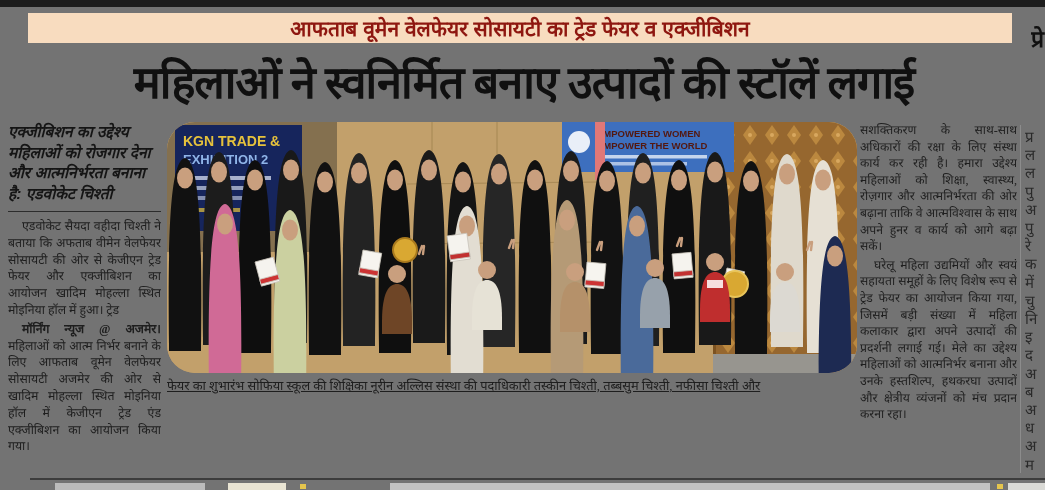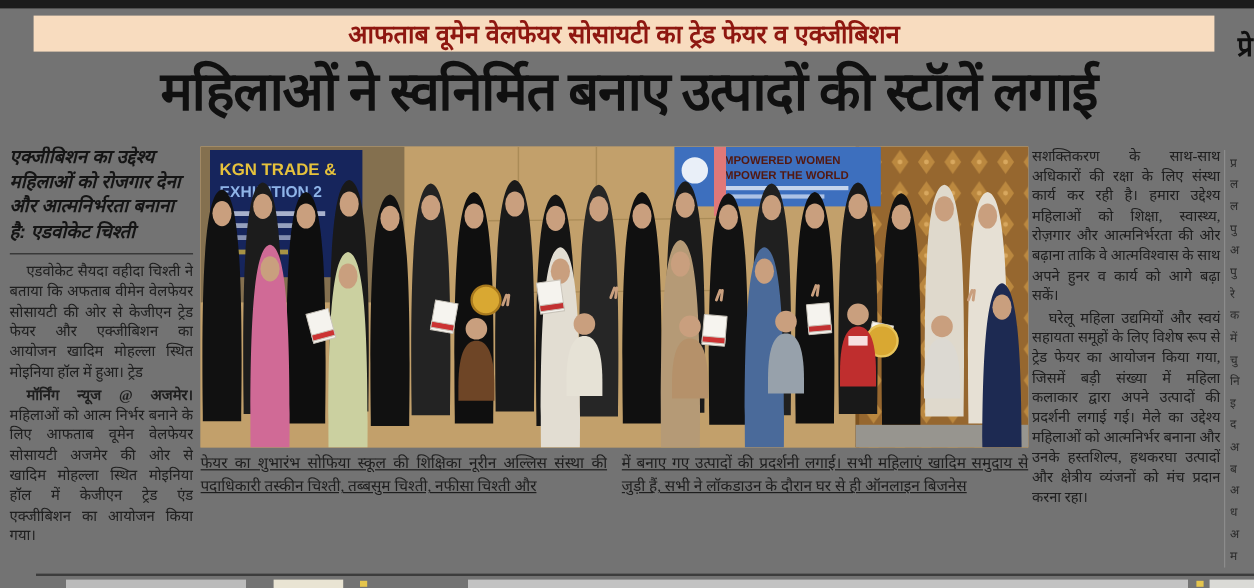--- a/index.html
+++ b/index.html
@@ -2,37 +2,37 @@
 <html><head>
 <meta charset="utf-8">
 <style>
   html,body{margin:0;padding:0;background:#ffffff;}
   .page{position:relative;width:1045px;height:490px;background:#737373;overflow:hidden;
         font-family:"Liberation Serif", serif;color:#1e1e1e;}
   .topbar{position:absolute;left:0;top:0;width:1045px;height:7px;background:#1c1c1c;}
   .kicker{position:absolute;left:28px;top:13px;width:984px;height:30px;background:#f8dcbf;
           display:flex;align-items:center;justify-content:center;}
   .kicker span{font-family:"Liberation Sans",sans-serif;font-weight:700;font-size:21px;color:#8e1710;}
-  .headline{position:absolute;left:24px;top:44px;width:1000px;height:72px;display:flex;justify-content:center;}
+  .headline{position:absolute;left:24px;top:44px;width:1000px;height:72px;display:flex;align-items:center;justify-content:center;}
   .headline h1{margin:0;font-size:45px;font-weight:800;color:#101010;letter-spacing:-1px;white-space:nowrap;}
   .edge-frag{position:absolute;left:1031px;top:22px;width:14px;height:52px;overflow:hidden;
              font-size:23px;font-weight:800;color:#101010;}
   .col{position:absolute;top:122px;height:356px;overflow:hidden;text-align:justify;}
   .col p{margin:0 0 2px 0;}
   .leftcol{left:8px;width:153px;font-size:12.3px;line-height:16.8px;}
   .subhead{font-family:"Liberation Sans",sans-serif;font-weight:700;font-size:15.5px;line-height:20.5px;
            color:#151515;text-align:left;margin:0;font-style:italic;}
   .subrule{border:none;border-top:1.6px solid #2c2c2c;margin:7px 0 6px 0;}
   .ind{text-indent:14px;}
   .byline{font-weight:700;}
   .rightcol{left:860px;width:157px;font-size:12.2px;line-height:16.6px;}
   .colrule{position:absolute;left:1020px;top:125px;width:1px;height:348px;background:#8c8c8c;}
   .edgestrip{position:absolute;left:1025px;top:128px;width:19px;height:346px;overflow:hidden;
-             font-size:10px;line-height:18.2px;white-space:pre-line;color:#2a2a2a;}
-  .photo{position:absolute;left:167px;top:122px;width:690px;height:251px;background:#c2a06b;overflow:hidden;}
+             font-size:15px;line-height:18.2px;white-space:pre-line;color:#2a2a2a;}
+  .photo{position:absolute;left:167px;top:122px;width:690px;height:251px;background:#c2a06b;overflow:hidden;border-radius:28px;}
   .belowcols{position:absolute;left:167px;top:377px;width:690px;height:100px;display:flex;gap:12px;text-decoration:underline;}
   .belowcols .bc{flex:1;font-size:12.8px;line-height:19.3px;text-align:justify;overflow:hidden;}
   .bottomrule{position:absolute;left:30px;top:478px;width:1015px;height:2px;background:#3c3c3c;}
   .stub{position:absolute;top:483px;height:7px;}
   .s1{left:55px;width:150px;background:#bbbbbb;}
   .s2{left:228px;width:58px;background:#e9e4d3;}
   .s3{left:390px;width:600px;background:#c2c2c2;}
   .s4{left:1008px;width:37px;background:#dadad6;}
   .dot{position:absolute;top:484px;width:6px;height:5px;background:#e5c54d;}
   .d1{left:300px;} .d2{left:997px;}
@@ -190,21 +190,20 @@
         <path d="M342 126 l3 -8 M346 126 l1 -8"></path>
         <path d="M430 128 l3 -8 M434 128 l1 -8"></path>
         <path d="M510 124 l3 -8 M514 124 l1 -8"></path>
         <path d="M640 128 l3 -8 M644 128 l1 -8"></path>
       </g>
     </svg>
   </div>
 
   <div class="belowcols">
     <div class="bc">फेयर का शुभारंभ सोफिया स्कूल की शिक्षिका नूरीन अल्लिस संस्था की पदाधिकारी तस्कीन चिश्ती, तब्बसुम चिश्ती, नफीसा चिश्ती और</div>
-    <div class="bc">में बनाए गए उत्पादों की प्रदर्शनी लगाई। सभी महिलाएं खादिम समुदाय से जुड़ी हैं, सभी ने लॉकडाउन के दौरान घर से ही ऑनलाइन बिजनेस</div>
   </div>
 
   <div class="col rightcol">
     <p>सशक्तिकरण के साथ-साथ अधिकारों की रक्षा के लिए संस्था कार्य कर रही है। हमारा उद्देश्य महिलाओं को शिक्षा, स्वास्थ्य, रोज़गार और आत्मनिर्भरता की ओर बढ़ाना ताकि वे आत्मविश्वास के साथ अपने हुनर व कार्य को आगे बढ़ा सकें।</p>
     <p class="ind">घरेलू महिला उद्यमियों और स्वयं सहायता समूहों के लिए विशेष रूप से ट्रेड फेयर का आयोजन किया गया, जिसमें बड़ी संख्या में महिला कलाकार द्वारा अपने उत्पादों की प्रदर्शनी लगाई गई। मेले का उद्देश्य महिलाओं को आत्मनिर्भर बनाना और उनके हस्तशिल्प, हथकरघा उत्पादों और क्षेत्रीय व्यंजनों को मंच प्रदान करना रहा।</p>
   </div>
 
   <div class="colrule"></div>
   <div class="edgestrip">प्र
 ल

